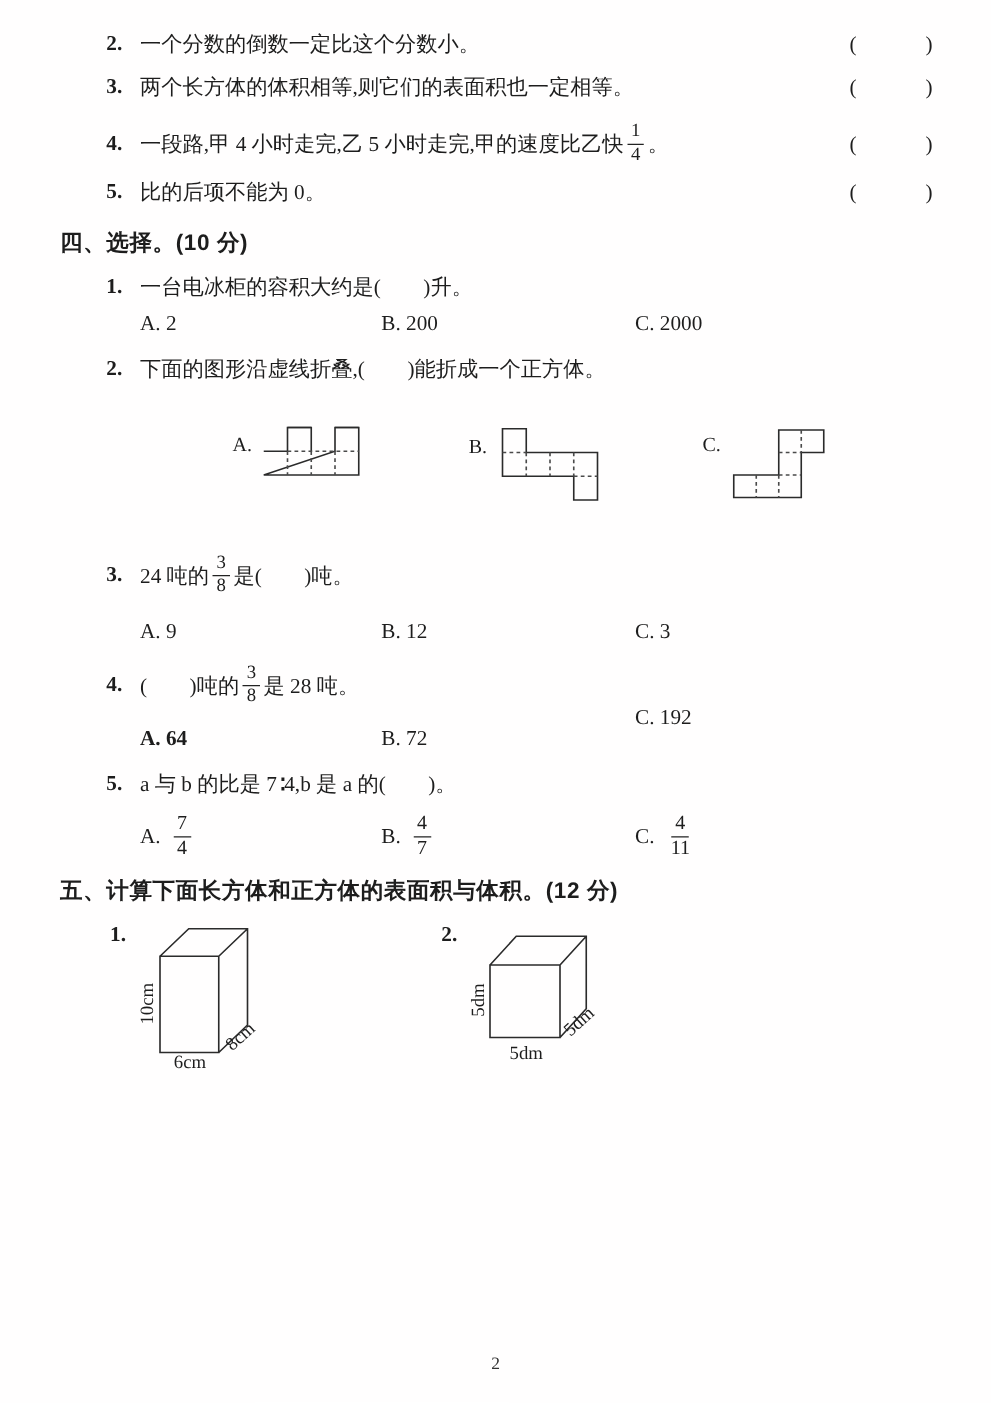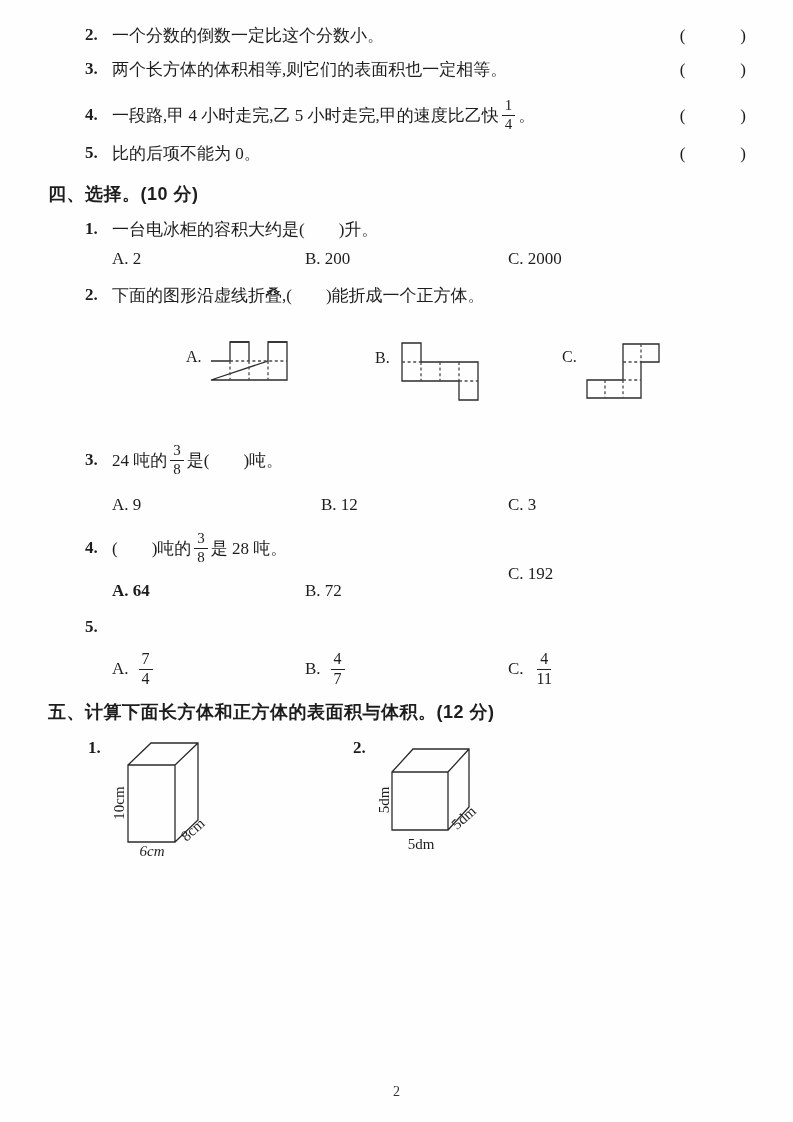--- a/index.html
+++ b/index.html
@@ -100,38 +100,39 @@
   <div class="row" style="top:438px;height:44px;">
     <span class="qnum">3.</span>
     <span class="qtext">24 吨的</span>
     <span class="frac">
       <span class="fn">3</span>
       <span class="fd">8</span>
     </span>
     <span class="qtext">是(　　)吨。</span>
   </div>
   <span class="opt opt-a" style="top:495px;">A. 9</span>
-  <span class="opt opt-b" style="top:495px;margin-left:16px;">B. 12</span>
+  <span class="opt opt-b" style="top:495px;">B. 12</span>
   <span class="opt opt-c" style="top:495px;text-align:center;">C. 3</span>
 
   <div class="row" style="top:526px;height:44px;">
     <span class="qnum">4.</span>
     <span class="qtext">(　　)吨的</span>
     <span class="frac">
       <span class="fn">3</span>
       <span class="fd">8</span>
     </span>
     <span class="qtext">是 28 吨。</span>
   </div>
   <span class="opt opt-a" style="top:581px;font-weight:bold;">A. 64</span>
   <span class="opt opt-b" style="top:581px;">B. 72</span>
   <span class="opt opt-c" style="top:564px;">C. 192</span>
 
   <div class="row" style="top:614px;height:26px;">
     <span class="qnum">5.</span>
+    <span class="qtext">a 与 b 的比是 7∶4,b 是 a 的(　　)。</span>
   </div>
   <div class="opt opt-a opt-frac" style="top:646px;height:46px;">
     <span>A.</span>
     <span class="frac frac-lg">
       <span class="fn">7</span>
       <span class="fd">4</span>
     </span>
   </div>
   <div class="opt opt-b opt-frac" style="top:646px;height:46px;">
     <span>B.</span>
@@ -148,21 +149,21 @@
     </span>
   </div>
 
   <div class="header" style="top:700px;">五、计算下面长方体和正方体的表面积与体积。(12 分)</div>
 
   <span class="fignum" style="left:88px;top:738px;">1.</span>
   <svg class="figsvg" style="left:85px;top:735px;" width="140" height="135" viewBox="0 0 140 135">
     <path fill="none" stroke="#2b2b2b" stroke-width="1.3" d="M43,30 H90 V107 H43 Z M43,30 L66,8 H113 V85 L90,107 M90,30 L113,8"></path>
   </svg>
   <span class="dim rot90" style="left:119px;top:803px;">10cm</span>
-  <span class="dim" style="left:152px;top:851px;font-style:italic;">6cm</span>
+  <span class="dim" style="left:152px;top:851px;">6cm</span>
   <span class="dim rot42" style="left:193px;top:830px;">8cm</span>
 
   <span class="fignum" style="left:353px;top:738px;">2.</span>
   <svg class="figsvg" style="left:350px;top:735px;" width="150" height="130" viewBox="0 0 150 130">
     <path fill="none" stroke="#2b2b2b" stroke-width="1.3" d="M42,37 H98 V95 H42 Z M42,37 L63,14 H119 V72 L98,95 M98,37 L119,14"></path>
   </svg>
   <span class="dim rot90" style="left:384px;top:800px;">5dm</span>
   <span class="dim" style="left:421px;top:844px;">5dm</span>
   <span class="dim rot42" style="left:464px;top:818px;">5dm</span>
 

